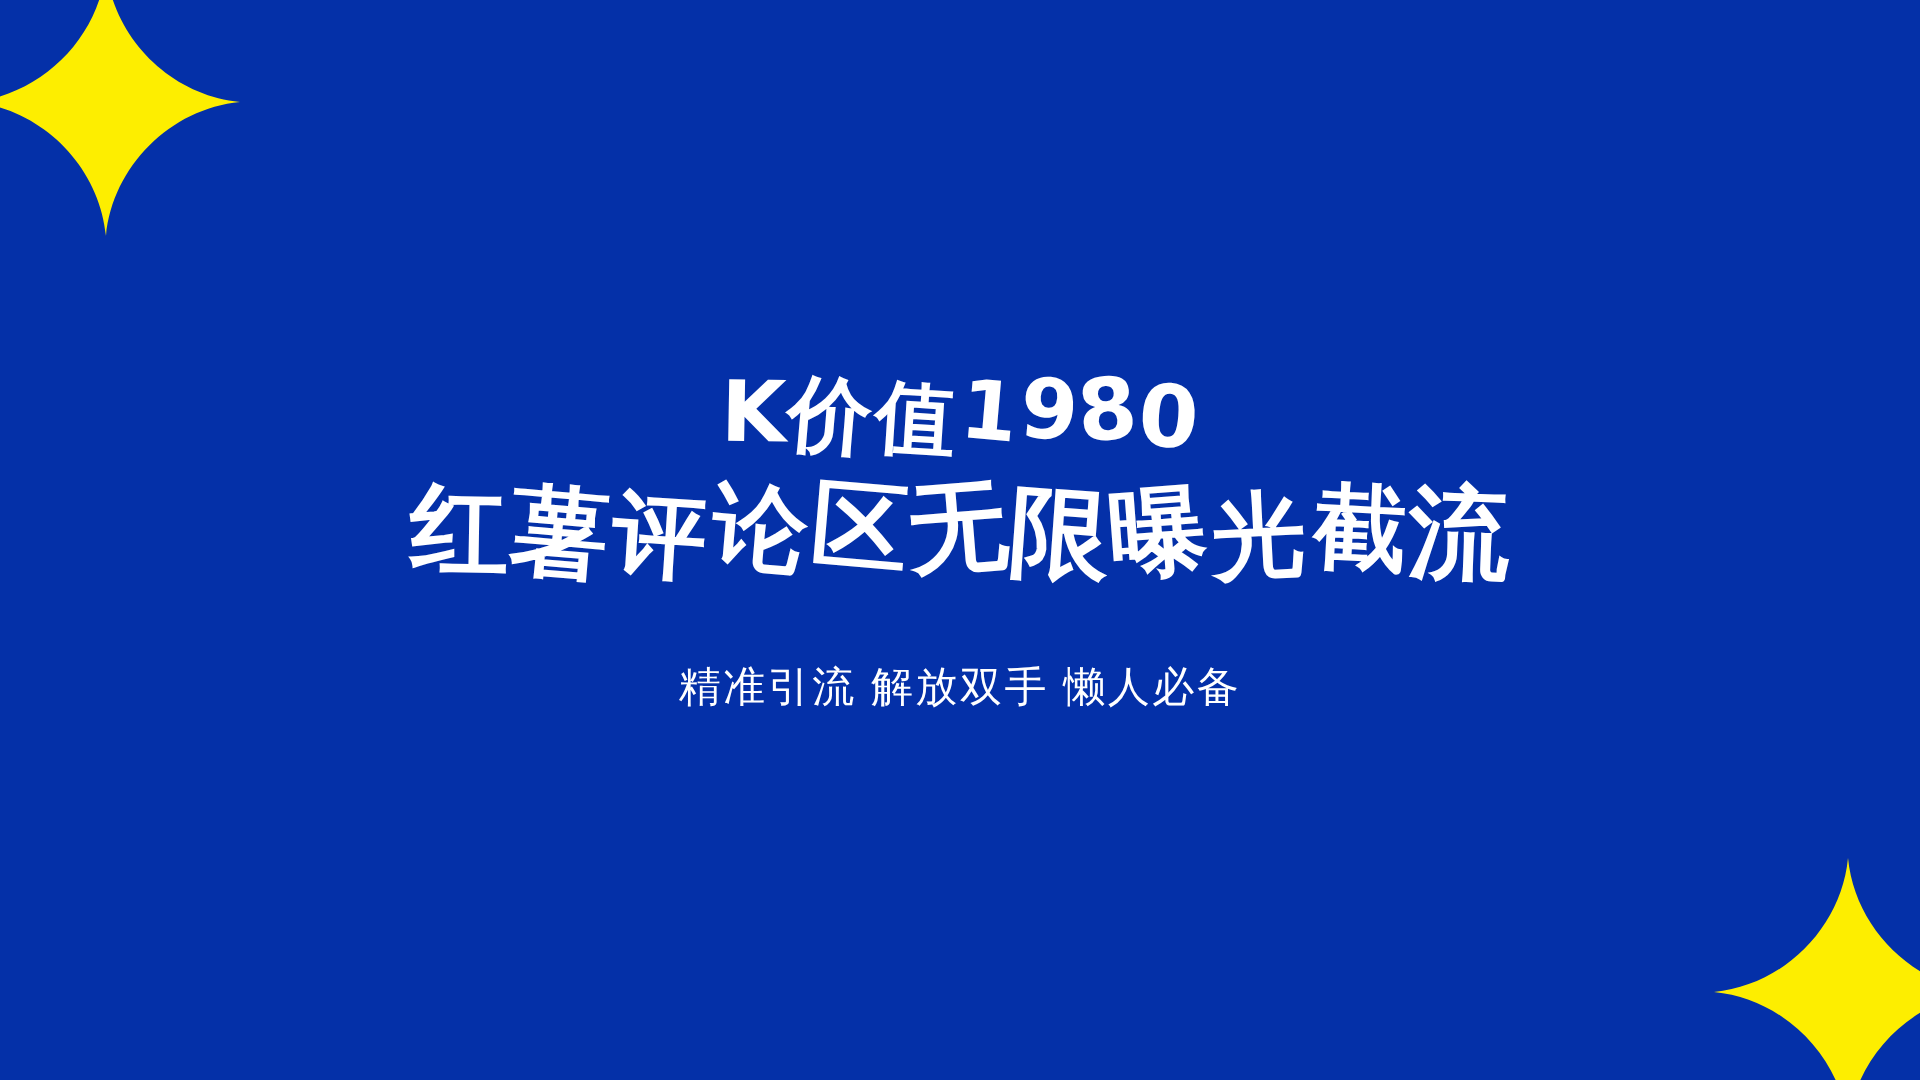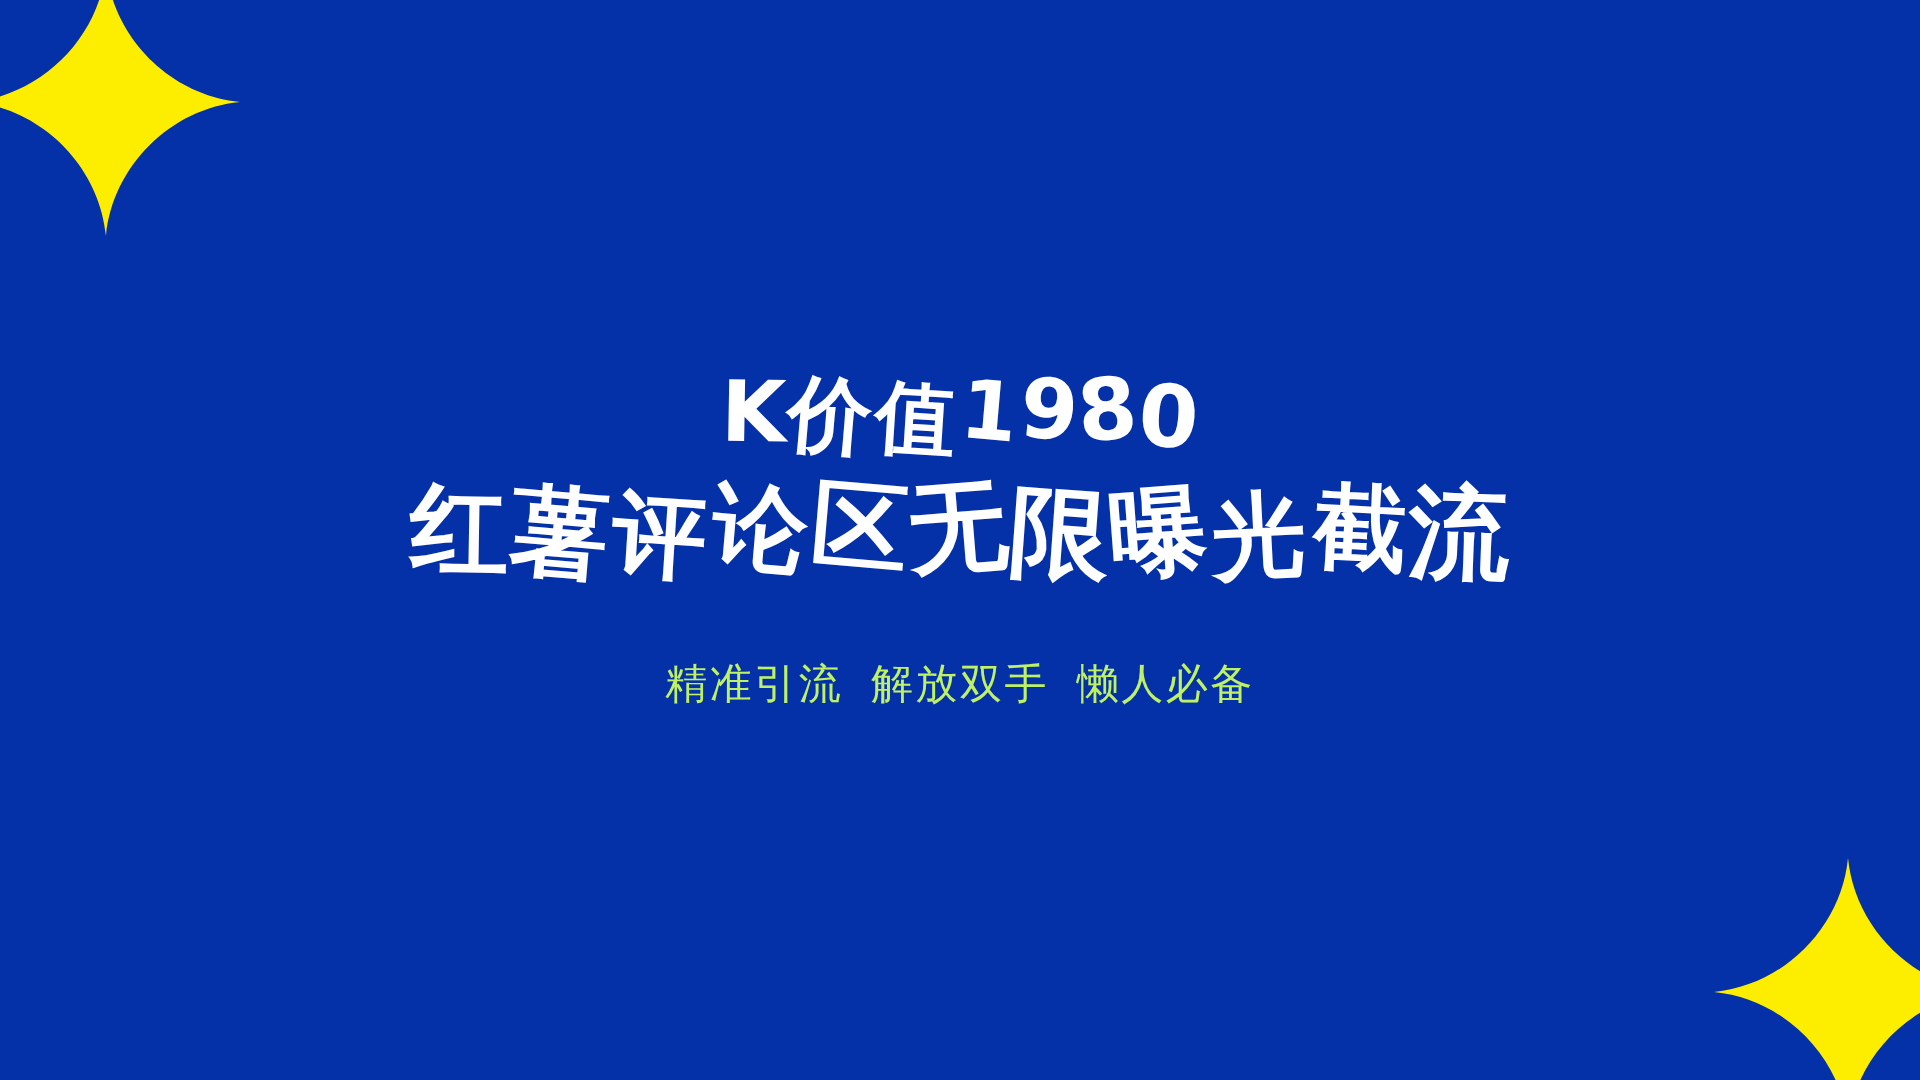--- a/index.html
+++ b/index.html
@@ -75,22 +75,22 @@
     font-size: 84px;
     margin-bottom: 26px;
   }
   #headline-line-2 {
     font-size: 98px;
     margin-bottom: 0;
   }
 
   #subtitle {
     margin-top: 86px;
-    color: #bef264;
-    font-family: Liberation Mono, monospace;
+    color: #ffffff;
+    font-family: Liberation Sans, sans-serif;
     font-weight: 400;
     font-size: 42px;
     letter-spacing: 0.06em;
     white-space: nowrap;
     line-height: 1;
   }
 </style>
 </head>
 <body>
 

